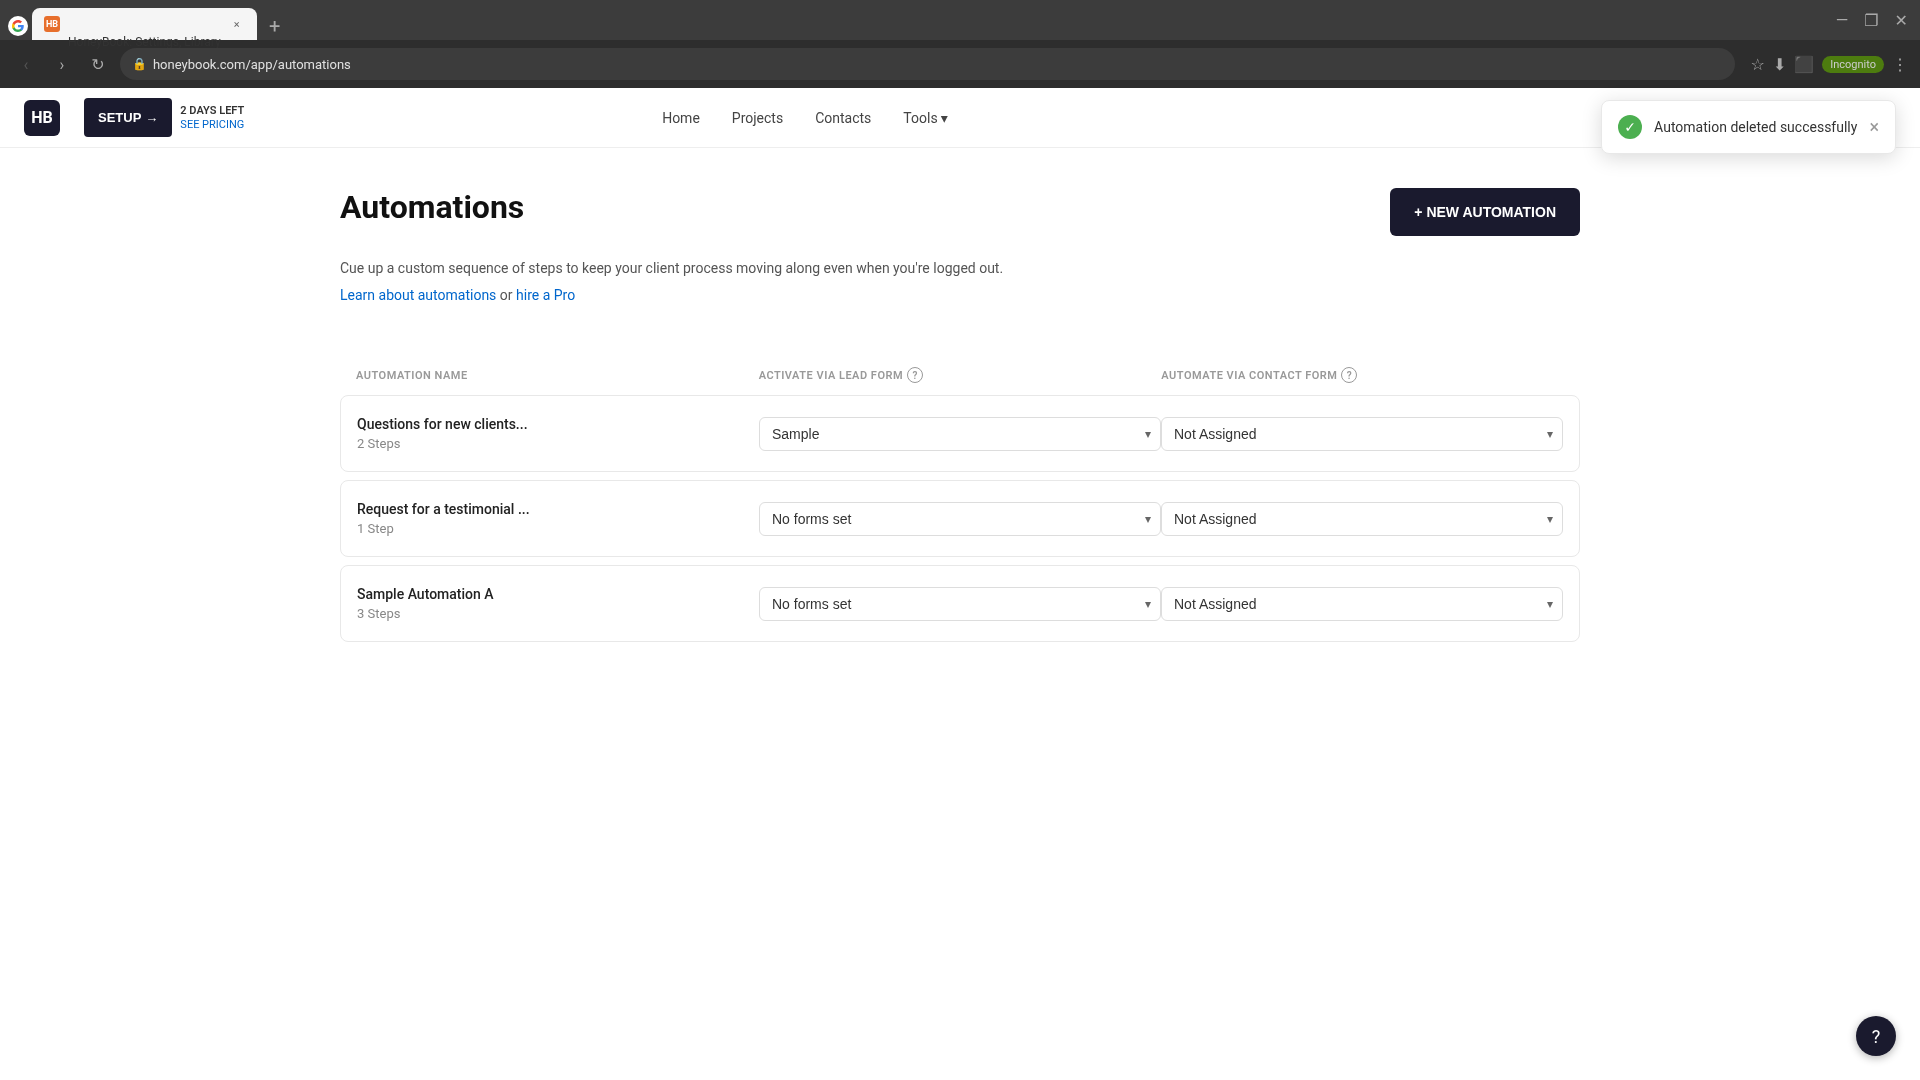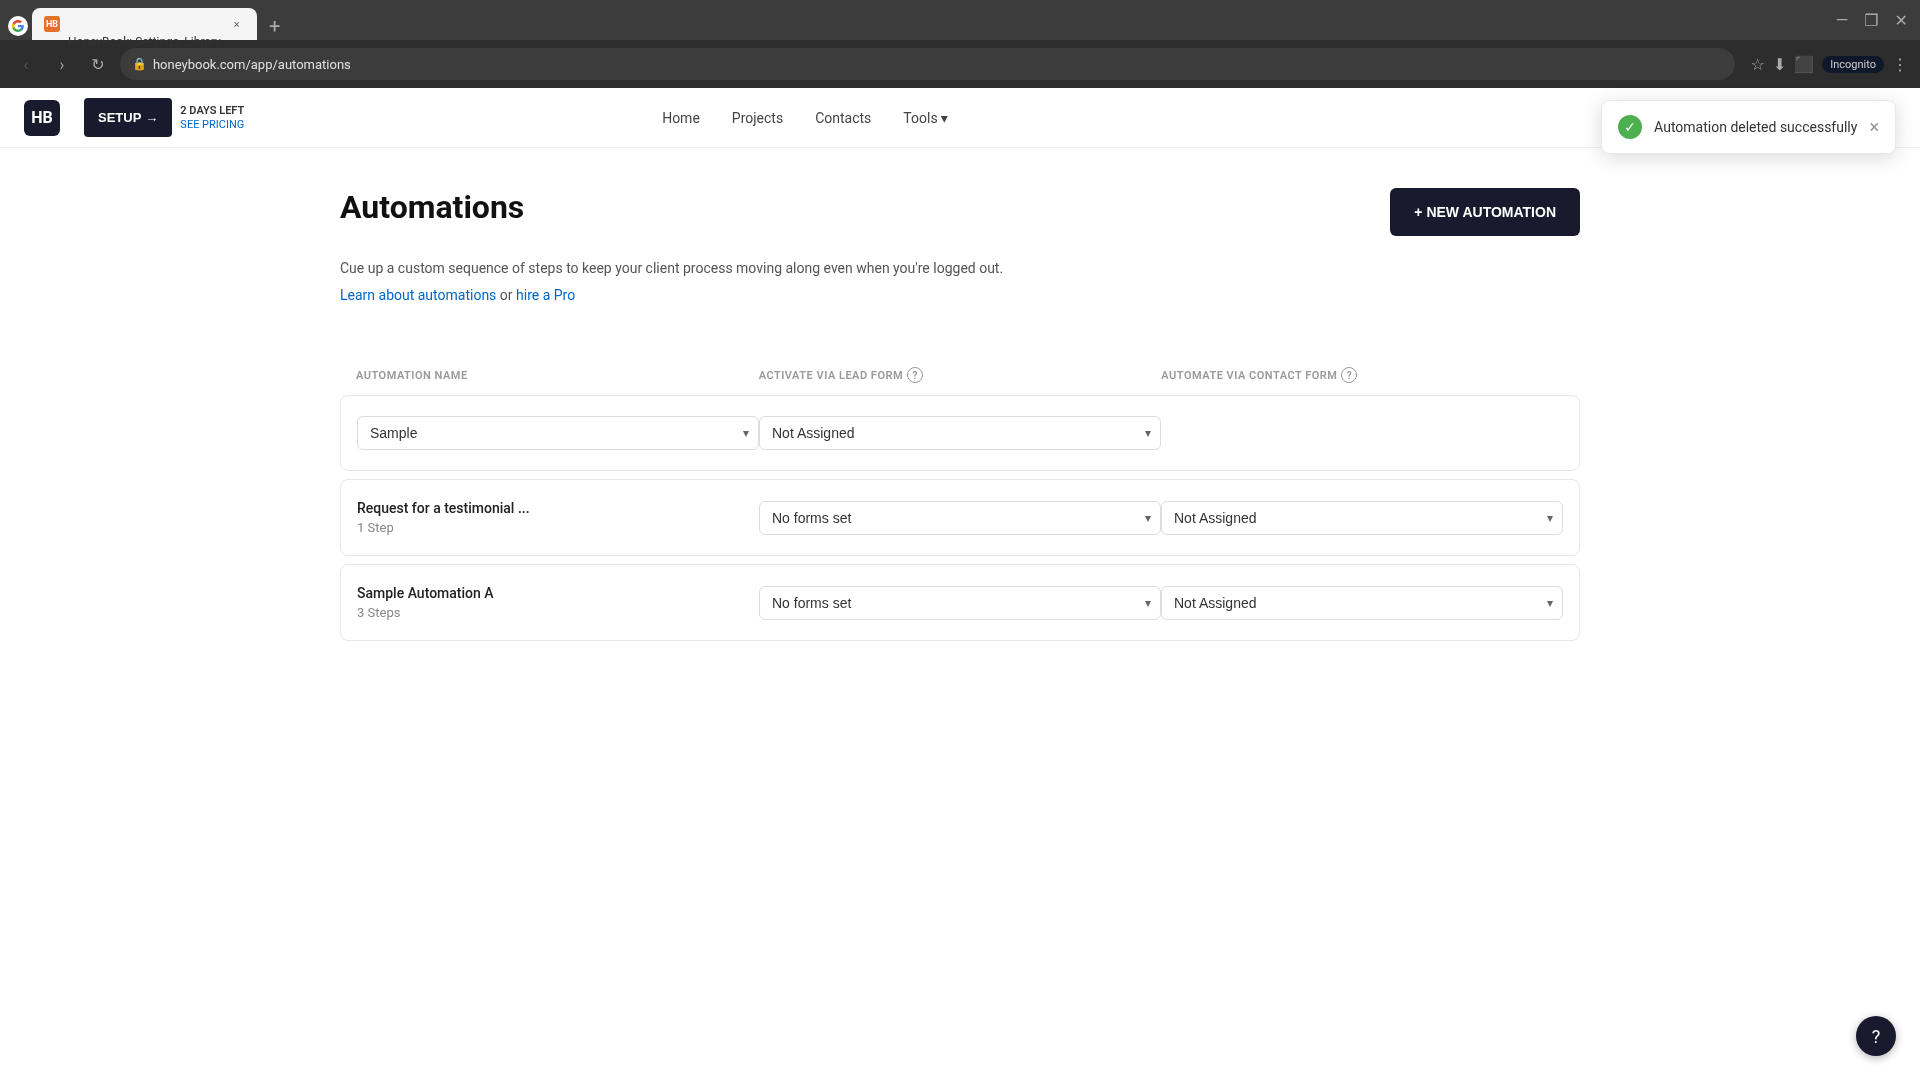--- a/index.html
+++ b/index.html
@@ -14,21 +14,21 @@
     .tab-close { width: 16px; height: 16px; border-radius: 50%; display: flex; align-items: center; justify-content: center; cursor: pointer; font-size: 11px; color: #666; }
     .tab-new { width: 28px; height: 28px; display: flex; align-items: center; justify-content: center; color: #aaa; font-size: 20px; cursor: pointer; margin-left: 4px; }
     .address-bar { background: #2d2d2d; height: 48px; display: flex; align-items: center; padding: 0 12px; gap: 8px; }
     .nav-btn { width: 28px; height: 28px; display: flex; align-items: center; justify-content: center; color: #aaa; cursor: pointer; border-radius: 50%; font-size: 16px; }
     .nav-btn.disabled { opacity: 0.3; cursor: default; }
     .url-bar { flex: 1; background: #3c3c3c; border-radius: 20px; height: 32px; display: flex; align-items: center; padding: 0 12px; gap: 6px; }
     .url-bar-lock { color: #aaa; font-size: 12px; }
     .url-bar-text { color: #e0e0e0; font-size: 13px; }
     .browser-actions { display: flex; align-items: center; gap: 8px; margin-left: 8px; }
     .browser-action-btn { color: #aaa; cursor: pointer; font-size: 16px; }
-    .incognito-badge { background: #0f172a; color: #ccc; font-size: 11px; padding: 2px 8px; border-radius: 10px; }
+    .incognito-badge { background: #4d7c0f; color: #ccc; font-size: 11px; padding: 2px 8px; border-radius: 10px; }
     .win-ctrl { color: #aaa; cursor: pointer; font-size: 16px; padding: 4px; }
 
     
     .app { background: white; min-height: calc(1080px - 88px); }
 
     
     .top-nav { background: white; border-bottom: 1px solid #eee; height: 60px; display: flex; align-items: center; padding: 0 24px; gap: 24px; }
     .logo { display: flex; align-items: center; gap: 8px; }
     .logo-mark { width: 36px; height: 36px; background: #1a1a2e; border-radius: 6px; display: flex; align-items: center; justify-content: center; color: white; font-size: 16px; font-weight: bold; }
     .setup-btn { background: #1a1a2e; color: white; border: none; padding: 12px 14px; border-radius: 4px; font-size: 13px; font-weight: 600; cursor: pointer; display: flex; align-items: center; gap: 4px; }
@@ -182,20 +182,24 @@
         <span>ACTIVATE VIA LEAD FORM</span>
         <div class="help-icon">?</div>
       </div>
       <div class="table-header-cell">
         <span>AUTOMATE VIA CONTACT FORM</span>
         <div class="help-icon">?</div>
       </div>
     </div>
 
     <div class="table-row">
+      <div class="row-name-col">
+        <span class="row-name">Questions for new clients...</span>
+        <span class="row-steps">2 Steps</span>
+      </div>
       <div class="dropdown-cell">
         <select class="dropdown-select">
           <option>Sample</option>
         </select>
         <span class="dropdown-arrow">▾</span>
       </div>
       <div class="dropdown-cell">
         <select class="dropdown-select">
           <option>Not Assigned</option>
         </select>

